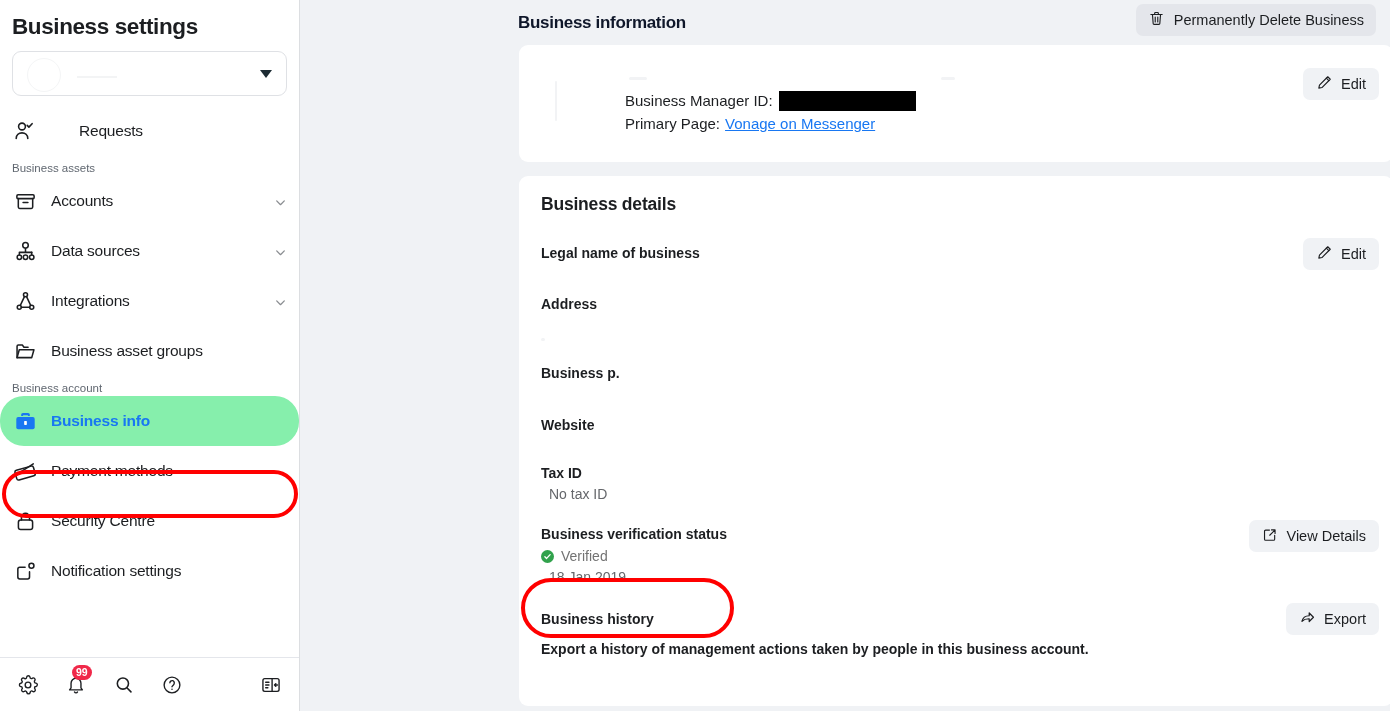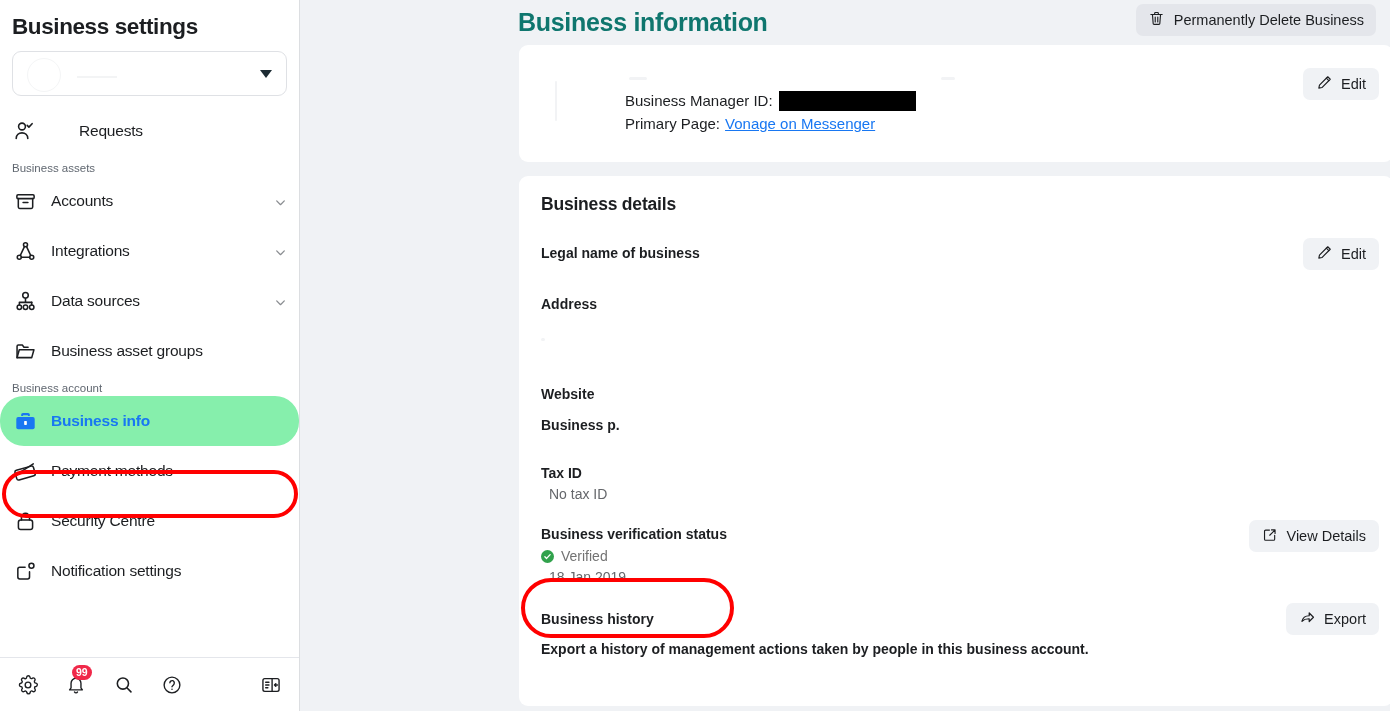--- a/index.html
+++ b/index.html
@@ -82,21 +82,21 @@
   }
   .tb-spacer { flex:1; }
 
   
   #main {
     flex:1; height:711px; background:#f0f2f5; position:relative; overflow:hidden;
   }
   .main-head {
     height:45px; display:flex; align-items:center; padding:0 0 0 218px; position:relative;
   }
-  .main-title { font-size:25px; font-weight:bold; color:#0f766e; letter-spacing:-.3px; }
+  .main-title { font-size:17px; font-weight:bold; color:#0f172a; letter-spacing:-.3px; }
   .head-btn {
     position:absolute; right:14px; top:4px;
     display:flex; align-items:center; gap:9px;
     background:#e4e6eb; border-radius:7px;
     height:32px; padding:0 12px; cursor:pointer;
   }
   .head-btn span { font-size:14.5px; color:#1c1e21; }
 
   .card {
     background:#fff; border-radius:9px;
@@ -177,46 +177,46 @@
         <span class="chev">
           <svg width="13" height="13" viewBox="0 0 24 24" fill="none" stroke="#8a8d91" stroke-width="2.4" stroke-linecap="round" stroke-linejoin="round">
               <path d="M5 9l7 7 7-7"></path>
             </svg>
         </span>
       </div>
 
       <div class="nav-row">
         <span class="nav-ic">
           <svg width="23" height="23" viewBox="0 0 24 24" fill="none" stroke="#1c1e21" stroke-width="1.6" stroke-linecap="round" stroke-linejoin="round">
-            <circle cx="12" cy="5" r="2.1"></circle>
-            <circle cx="5.5" cy="18" r="2.1"></circle>
-            <circle cx="18.5" cy="18" r="2.1"></circle>
-            <path d="M10.9 6.9L6.6 16.1M13.1 6.9l4.3 9.2M7.6 18h8.8"></path>
-          </svg>
-        </span>
-        <span class="nav-label">Integrations</span>
-        <span class="chev">
-          <svg width="13" height="13" viewBox="0 0 24 24" fill="none" stroke="#8a8d91" stroke-width="2.4" stroke-linecap="round" stroke-linejoin="round">
-              <path d="M5 9l7 7 7-7"></path>
-            </svg>
-        </span>
-      </div>
-
-      <div class="nav-row">
-        <span class="nav-ic">
-          <svg width="23" height="23" viewBox="0 0 24 24" fill="none" stroke="#1c1e21" stroke-width="1.6" stroke-linecap="round" stroke-linejoin="round">
             <circle cx="12" cy="5.6" r="2.9"></circle>
             <circle cx="5.6" cy="18" r="2.3"></circle>
             <circle cx="12" cy="18" r="2.3"></circle>
             <path d="M12 8.5v4.4M5.6 15.7v-2.8h12.9"></path>
             <path d="M18.5 15.7v-2.8"></path>
             <circle cx="18.5" cy="18" r="2.3"></circle>
           </svg>
         </span>
         <span class="nav-label">Data sources</span>
+        <span class="chev">
+          <svg width="13" height="13" viewBox="0 0 24 24" fill="none" stroke="#8a8d91" stroke-width="2.4" stroke-linecap="round" stroke-linejoin="round">
+              <path d="M5 9l7 7 7-7"></path>
+            </svg>
+        </span>
+      </div>
+
+      <div class="nav-row">
+        <span class="nav-ic">
+          <svg width="23" height="23" viewBox="0 0 24 24" fill="none" stroke="#1c1e21" stroke-width="1.6" stroke-linecap="round" stroke-linejoin="round">
+            <circle cx="12" cy="5" r="2.1"></circle>
+            <circle cx="5.5" cy="18" r="2.1"></circle>
+            <circle cx="18.5" cy="18" r="2.1"></circle>
+            <path d="M10.9 6.9L6.6 16.1M13.1 6.9l4.3 9.2M7.6 18h8.8"></path>
+          </svg>
+        </span>
+        <span class="nav-label">Integrations</span>
         <span class="chev">
           <svg width="13" height="13" viewBox="0 0 24 24" fill="none" stroke="#8a8d91" stroke-width="2.4" stroke-linecap="round" stroke-linejoin="round">
               <path d="M5 9l7 7 7-7"></path>
             </svg>
         </span>
       </div>
 
       <div class="nav-row">
         <span class="nav-ic">
           <svg width="23" height="23" viewBox="0 0 24 24" fill="none" stroke="#1c1e21" stroke-width="1.6" stroke-linecap="round" stroke-linejoin="round">
@@ -371,26 +371,26 @@
         <div class="f-label">Legal name of business</div>
       </div>
 
       <div class="field" style="margin-top:35px;">
         <div class="f-label">Address</div>
         <div style="height:38px; position:relative;">
           <div class="ghost-line" style="left:0; top:26px; width:4px;"></div>
         </div>
       </div>
 
+      <div class="field" style="margin-top:15px;">
+        <div class="f-label">Business p.</div>
+      </div>
+
       <div class="field" style="margin-top:36px;">
         <div class="f-label">Website</div>
-      </div>
-
-      <div class="field" style="margin-top:15px;">
-        <div class="f-label">Business p.</div>
       </div>
 
       <div class="field" style="margin-top:32px;">
         <div class="f-label">Tax ID</div>
         <div class="f-value">No tax ID</div>
       </div>
 
       <div class="field" style="margin-top:24px; position:relative;">
         <div class="f-label">Business verification status</div>
         <div class="verified-row">

